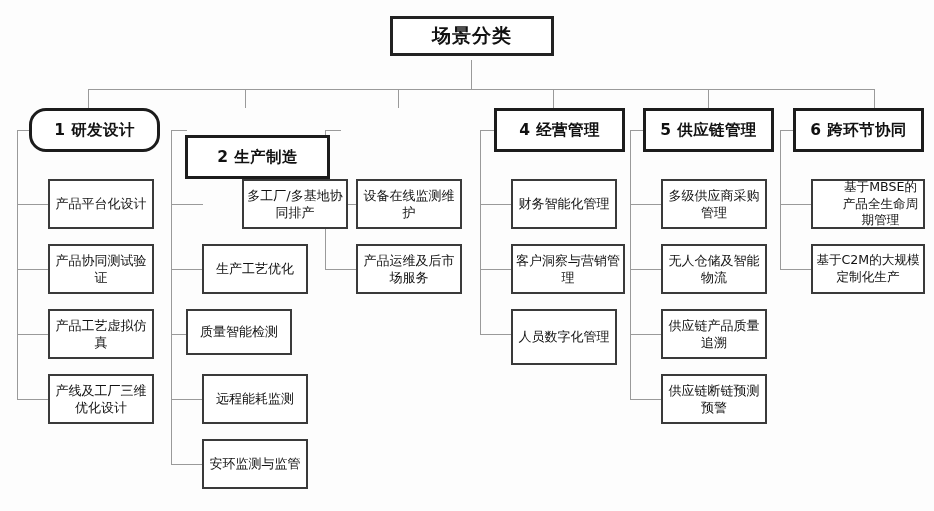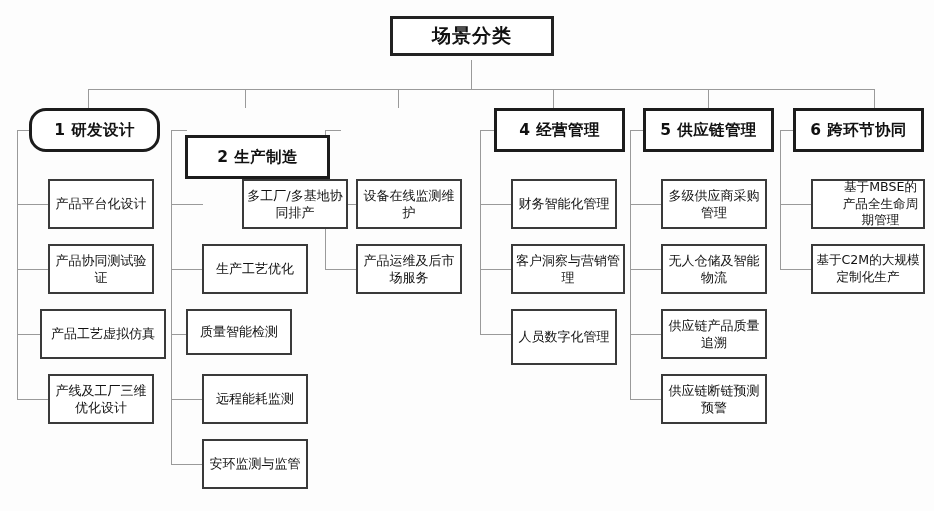--- a/index.html
+++ b/index.html
@@ -103,21 +103,21 @@
   <div class="node leaf" style="left:48px; top:179px; width:106px; height:50px;">
     <span class="leaf-text">产品平台化设计</span>
   </div>
 
   <div class="conn h" style="left:17px; top:269px; width:32px;"></div>
   <div class="node leaf" style="left:48px; top:244px; width:106px; height:50px;">
     <span class="leaf-text">产品协同测试验证</span>
   </div>
 
   <div class="conn h" style="left:17px; top:334px; width:32px;"></div>
-  <div class="node leaf" style="left:40px; top:309px; width:126px; height:50px;">
+  <div class="node leaf" style="left:48px; top:309px; width:106px; height:50px;">
     <span class="leaf-text">产品工艺虚拟仿真</span>
   </div>
 
   <div class="conn h" style="left:17px; top:399px; width:32px;"></div>
   <div class="node leaf" style="left:48px; top:374px; width:106px; height:50px;">
     <span class="leaf-text">产线及工厂三维优化设计</span>
   </div>
 
   <div class="node header" style="left:185px; top:107px; width:145px; height:44px;margin-top:28px;">
     <span>2 生产制造</span>

